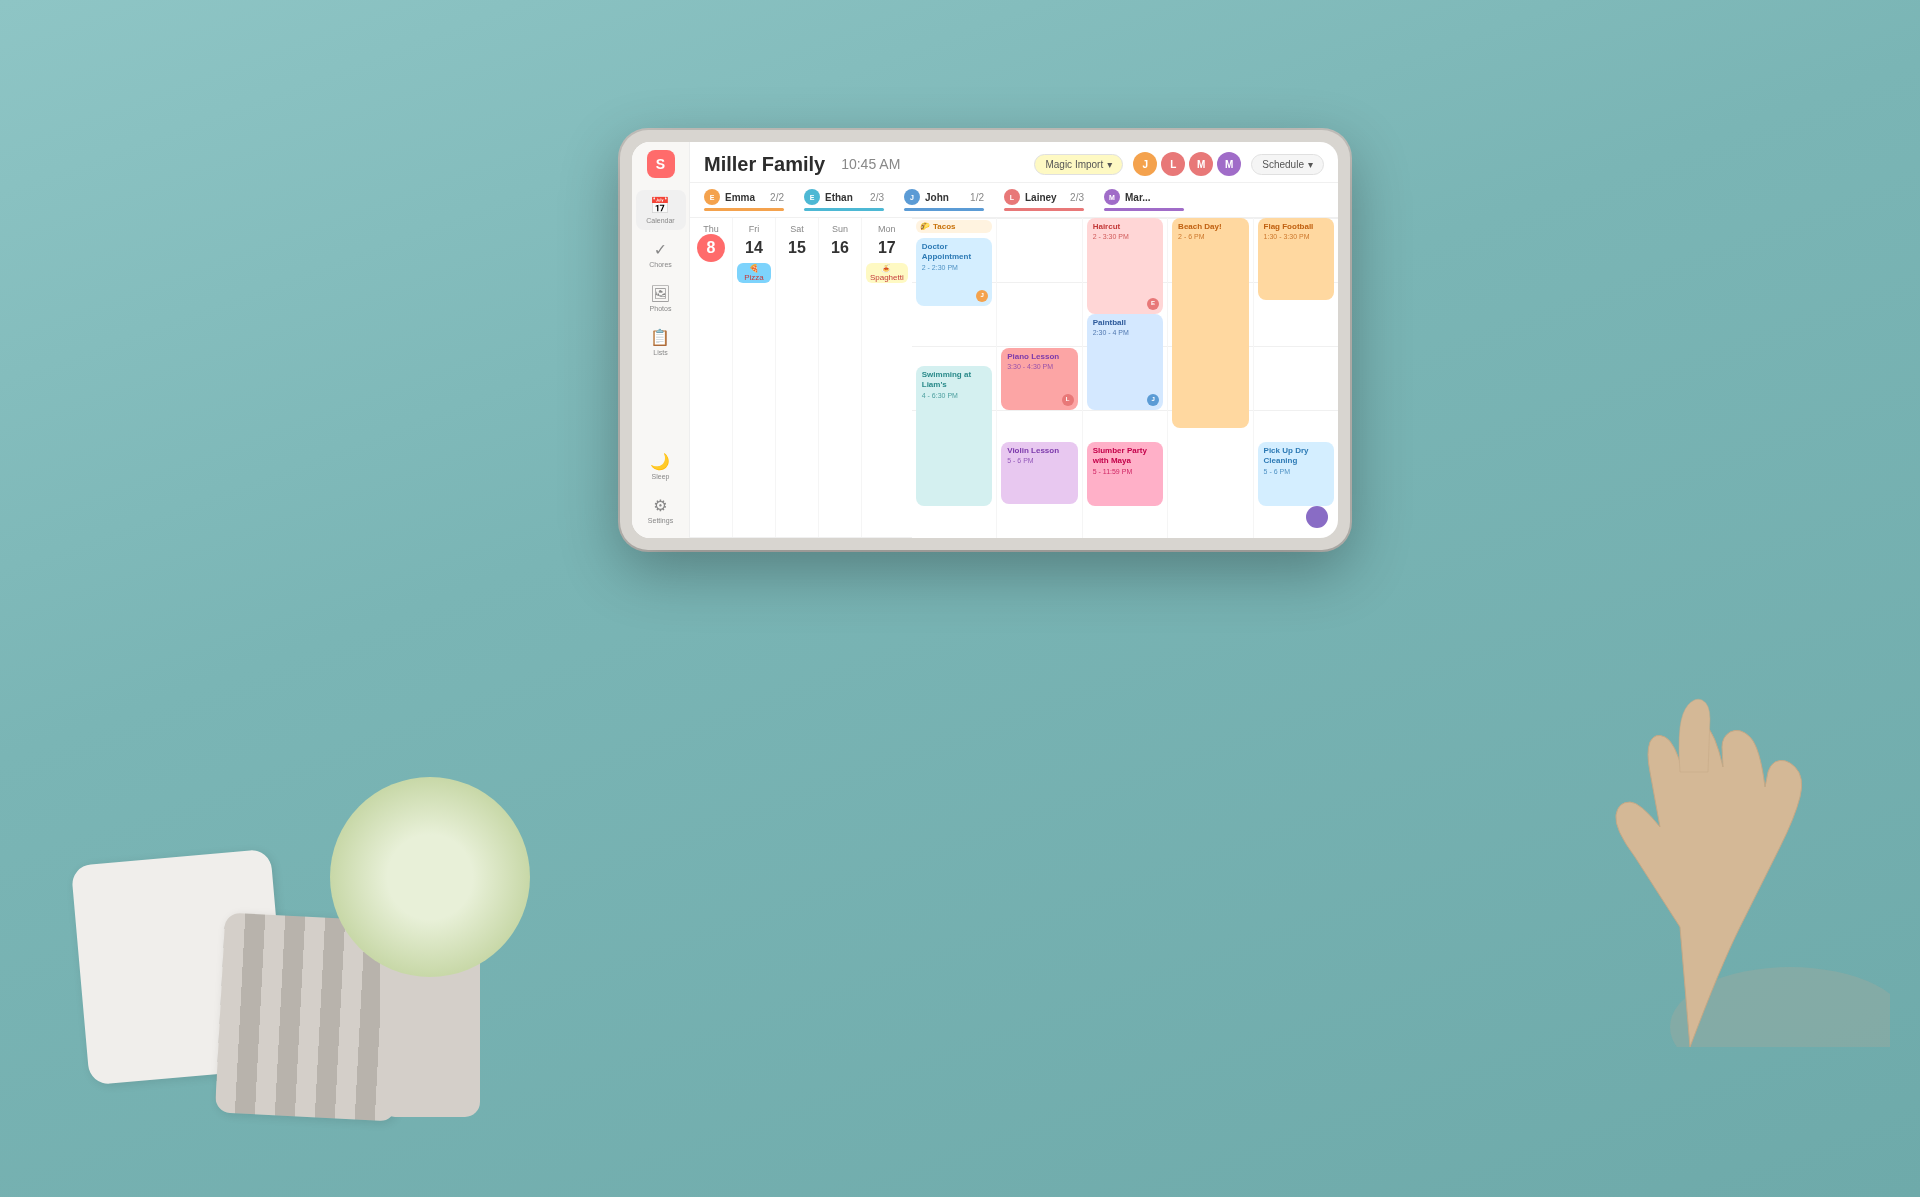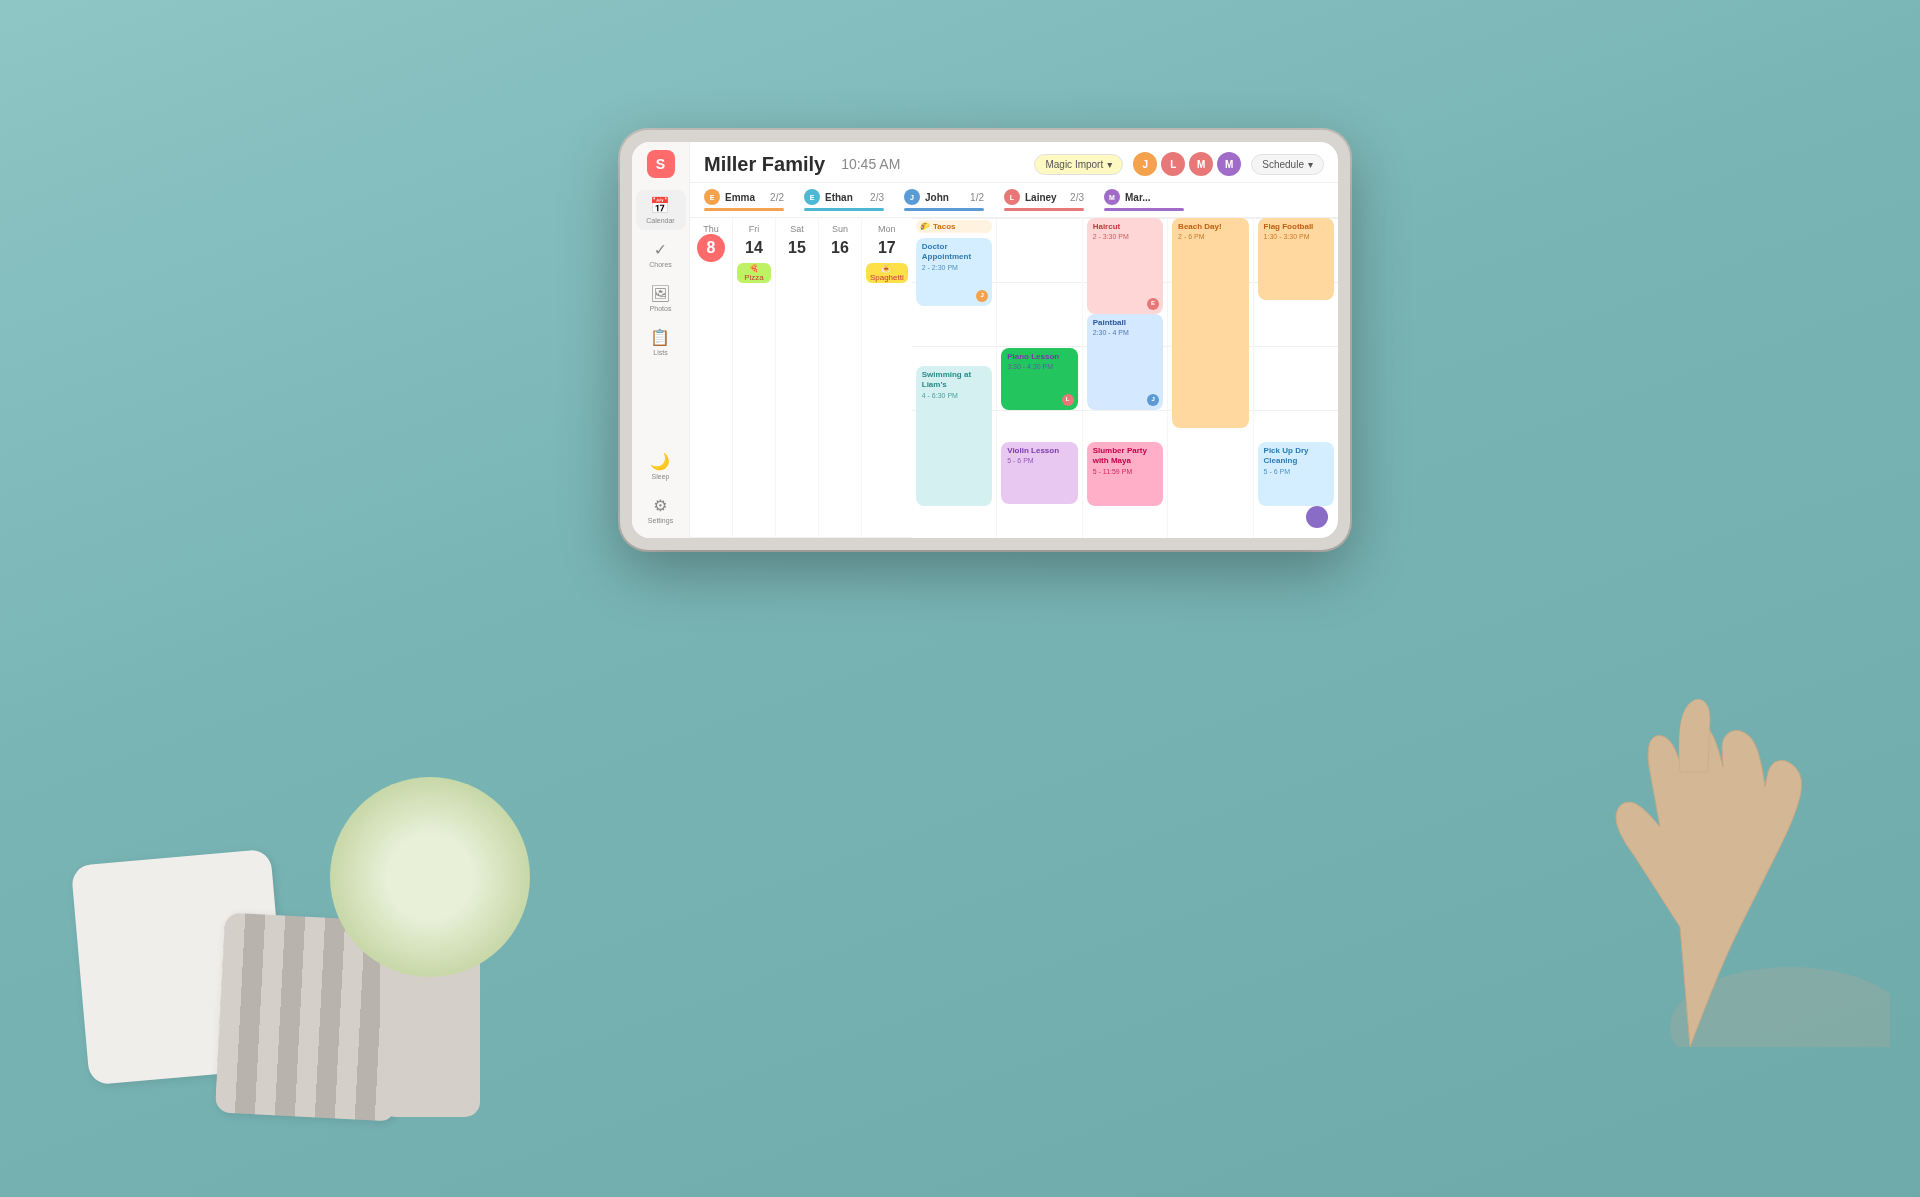--- a/index.html
+++ b/index.html
@@ -572,37 +572,37 @@
           <div class="days-header">
 
             <div class="day-header">
               <div class="day-name">Thu</div>
               <div><span class="day-num today">8</span></div>
             </div>
 
             <div class="day-header">
               <div class="day-name">Fri</div>
               <div><span class="day-num">14</span></div>
-              <div class="day-allday" style="background:#bef264; color:#c43a3a;">🍕 Pizza</div>
+              <div class="day-allday" style="background:#7dd3fc; color:#c43a3a;">🍕 Pizza</div>
             </div>
 
             <div class="day-header">
               <div class="day-name">Sat</div>
               <div><span class="day-num">15</span></div>
             </div>
 
             <div class="day-header">
               <div class="day-name">Sun</div>
               <div><span class="day-num">16</span></div>
             </div>
 
             <div class="day-header">
               <div class="day-name">Mon</div>
               <div><span class="day-num">17</span></div>
-              <div class="day-allday" style="background:#fde047; color:#c43a3a;">🍝 Spaghetti</div>
+              <div class="day-allday" style="background:#fef9c3; color:#c43a3a;">🍝 Spaghetti</div>
             </div>
           </div>
 
           <div class="days-grid">
 
             <div class="day-col" style="position:relative;">
               <div class="hour-line" style="top:0"></div>
               <div class="hour-line" style="top:64px"></div>
               <div class="hour-line" style="top:128px"></div>
               <div class="hour-line" style="top:192px"></div>
@@ -622,21 +622,21 @@
               </div>
             </div>
 
             <div class="day-col" style="position:relative;">
               <div class="hour-line" style="top:0"></div>
               <div class="hour-line" style="top:64px"></div>
               <div class="hour-line" style="top:128px"></div>
               <div class="hour-line" style="top:192px"></div>
 
 
-              <div class="event" style="background:#22c55e;top:130px;left:4px;right:4px;height:62px;">
+              <div class="event" style="background:#fca5a5;top:130px;left:4px;right:4px;height:62px;">
                 <div class="event-title" style="color:#7c3aab">Piano Lesson</div>
                 <div class="event-time" style="color:#7c3aab">3:30 - 4:30 PM</div>
                 <div class="event-badge" style="background:#e87878">L</div>
               </div>
 
               <div class="event" style="background:#e8c8f0;top:224px;left:4px;right:4px;height:62px;">
                 <div class="event-title" style="color:#7c3aab">Violin Lesson</div>
                 <div class="event-time" style="color:#7c3aab">5 - 6 PM</div>
 
               </div>

